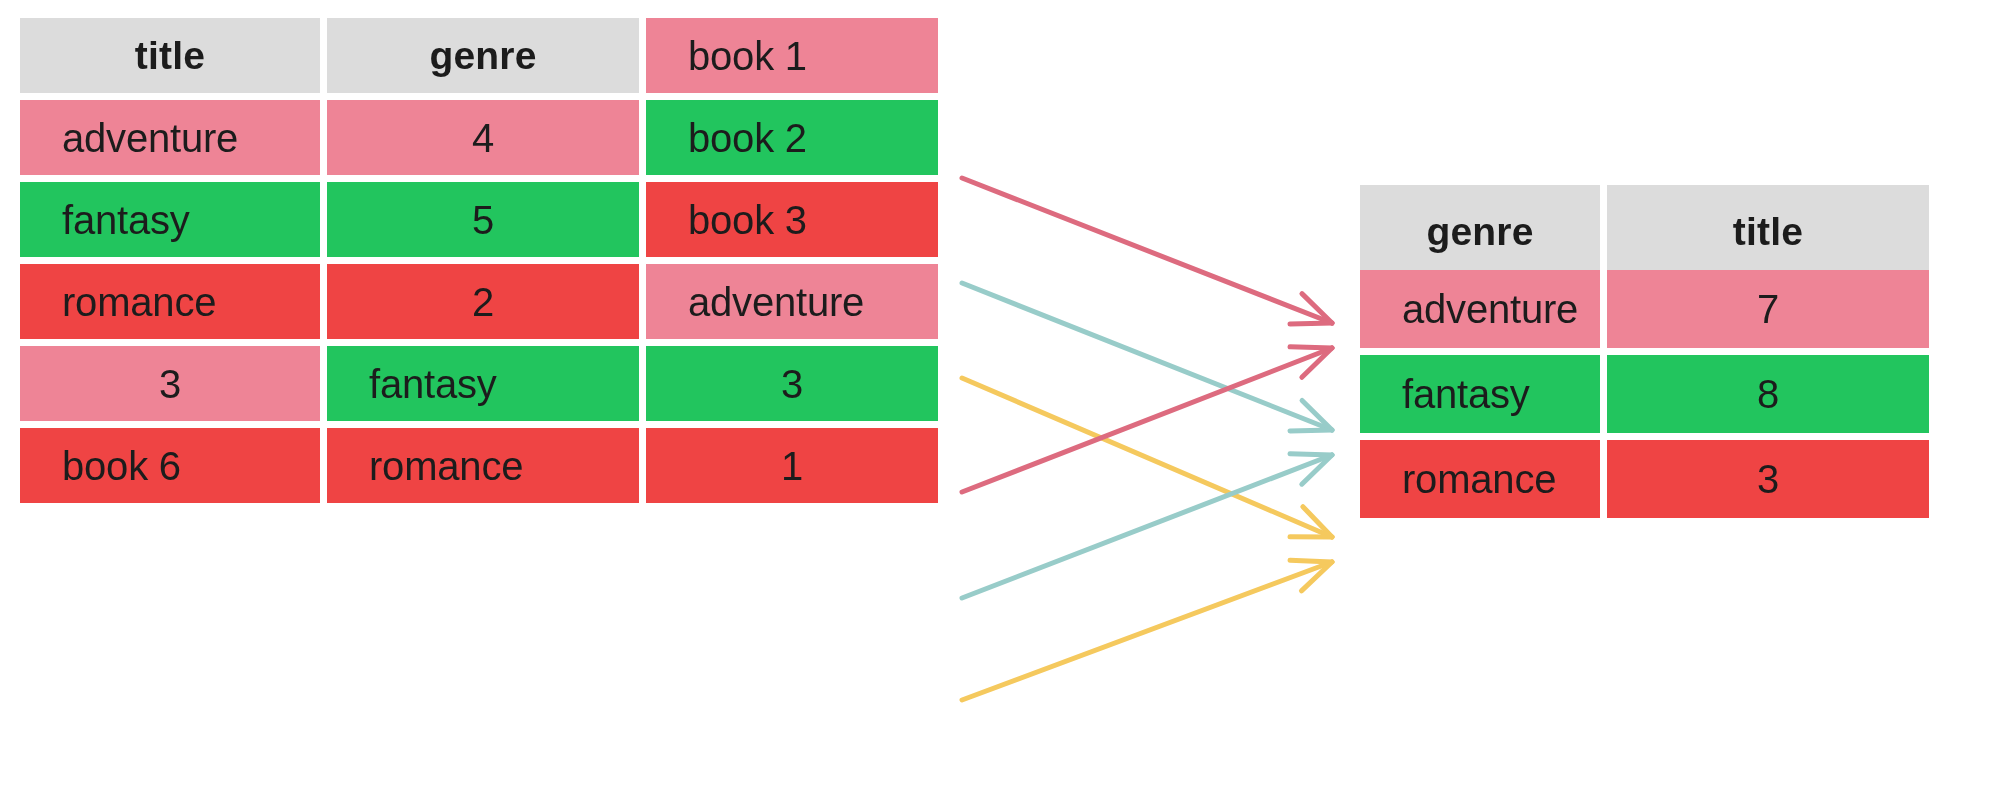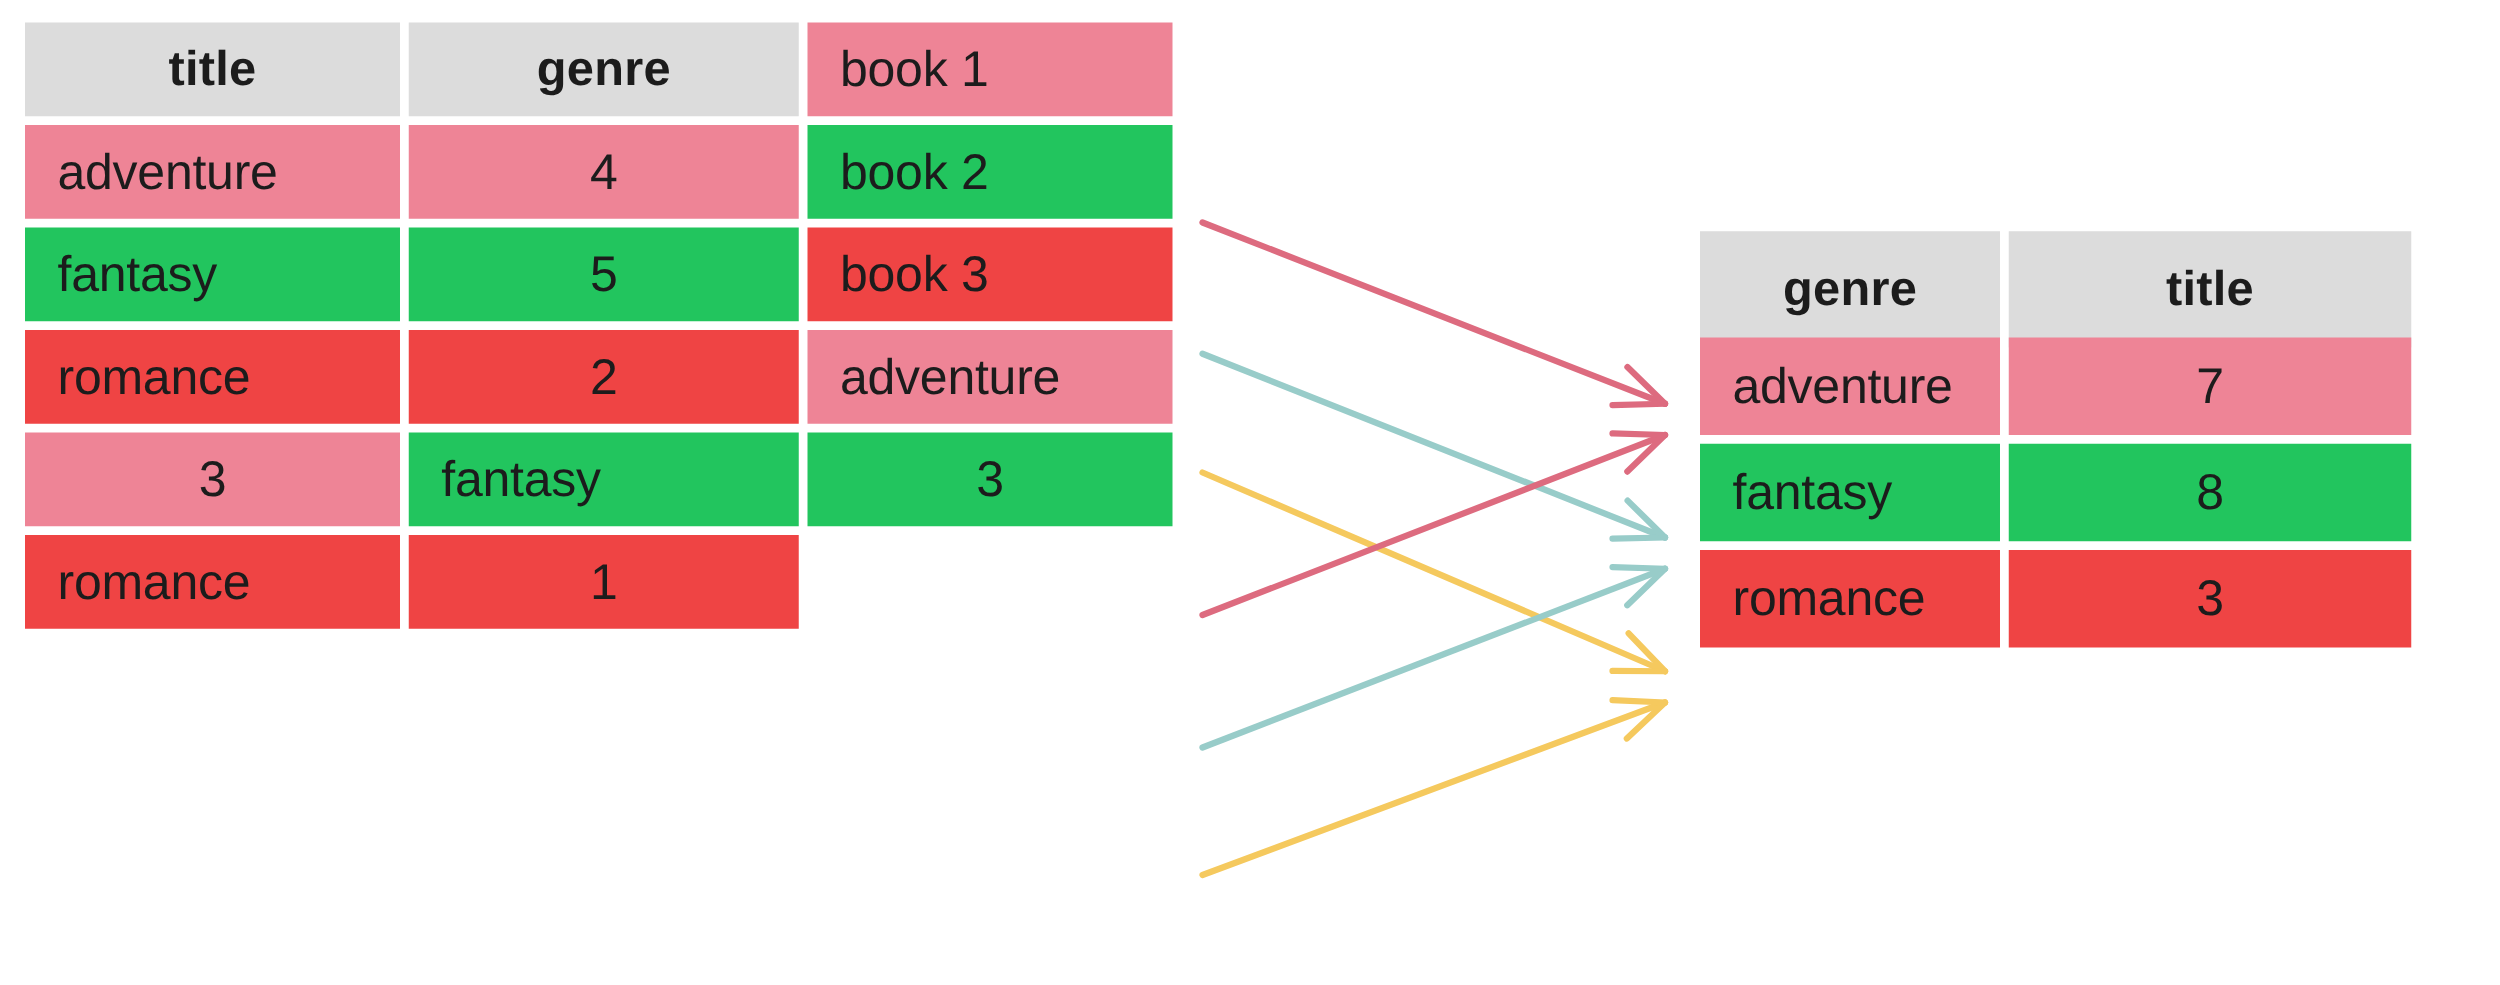--- a/index.html
+++ b/index.html
@@ -42,21 +42,21 @@
   .cell.head {
     background: #dcdcdc;
     justify-content: center;
     font-weight: bold;
     font-size: 39px;
     letter-spacing: 0.2px;
   }
 
   .cell.left-align {
     justify-content: flex-start;
-    padding-left: 26px;
+    padding-left: 42px;
   }
 
   .cell.center-align {
     justify-content: center;
   }
 
   
   .c-pink   { background: #ee8496; }
   .c-teal   { background: #22c55e; }
   .c-yellow { background: #ef4444; }
@@ -110,20 +110,21 @@
     <div class="cell left-align c-yellow">book 3</div>
     <div class="cell left-align c-yellow">romance</div>
     <div class="cell center-align c-yellow">2</div>
 
     <div class="cell left-align c-pink">adventure</div>
     <div class="cell center-align c-pink">3</div>
 
     <div class="cell left-align c-teal">fantasy</div>
     <div class="cell center-align c-teal">3</div>
 
+    <div class="cell left-align c-yellow">book 6</div>
     <div class="cell left-align c-yellow">romance</div>
     <div class="cell center-align c-yellow">1</div>
   </div>
 
   <div class="grid" id="result-table">
 
     <div class="cell head">genre</div>
     <div class="cell head">title</div>
 
     <div class="cell left-align c-pink">adventure</div>

